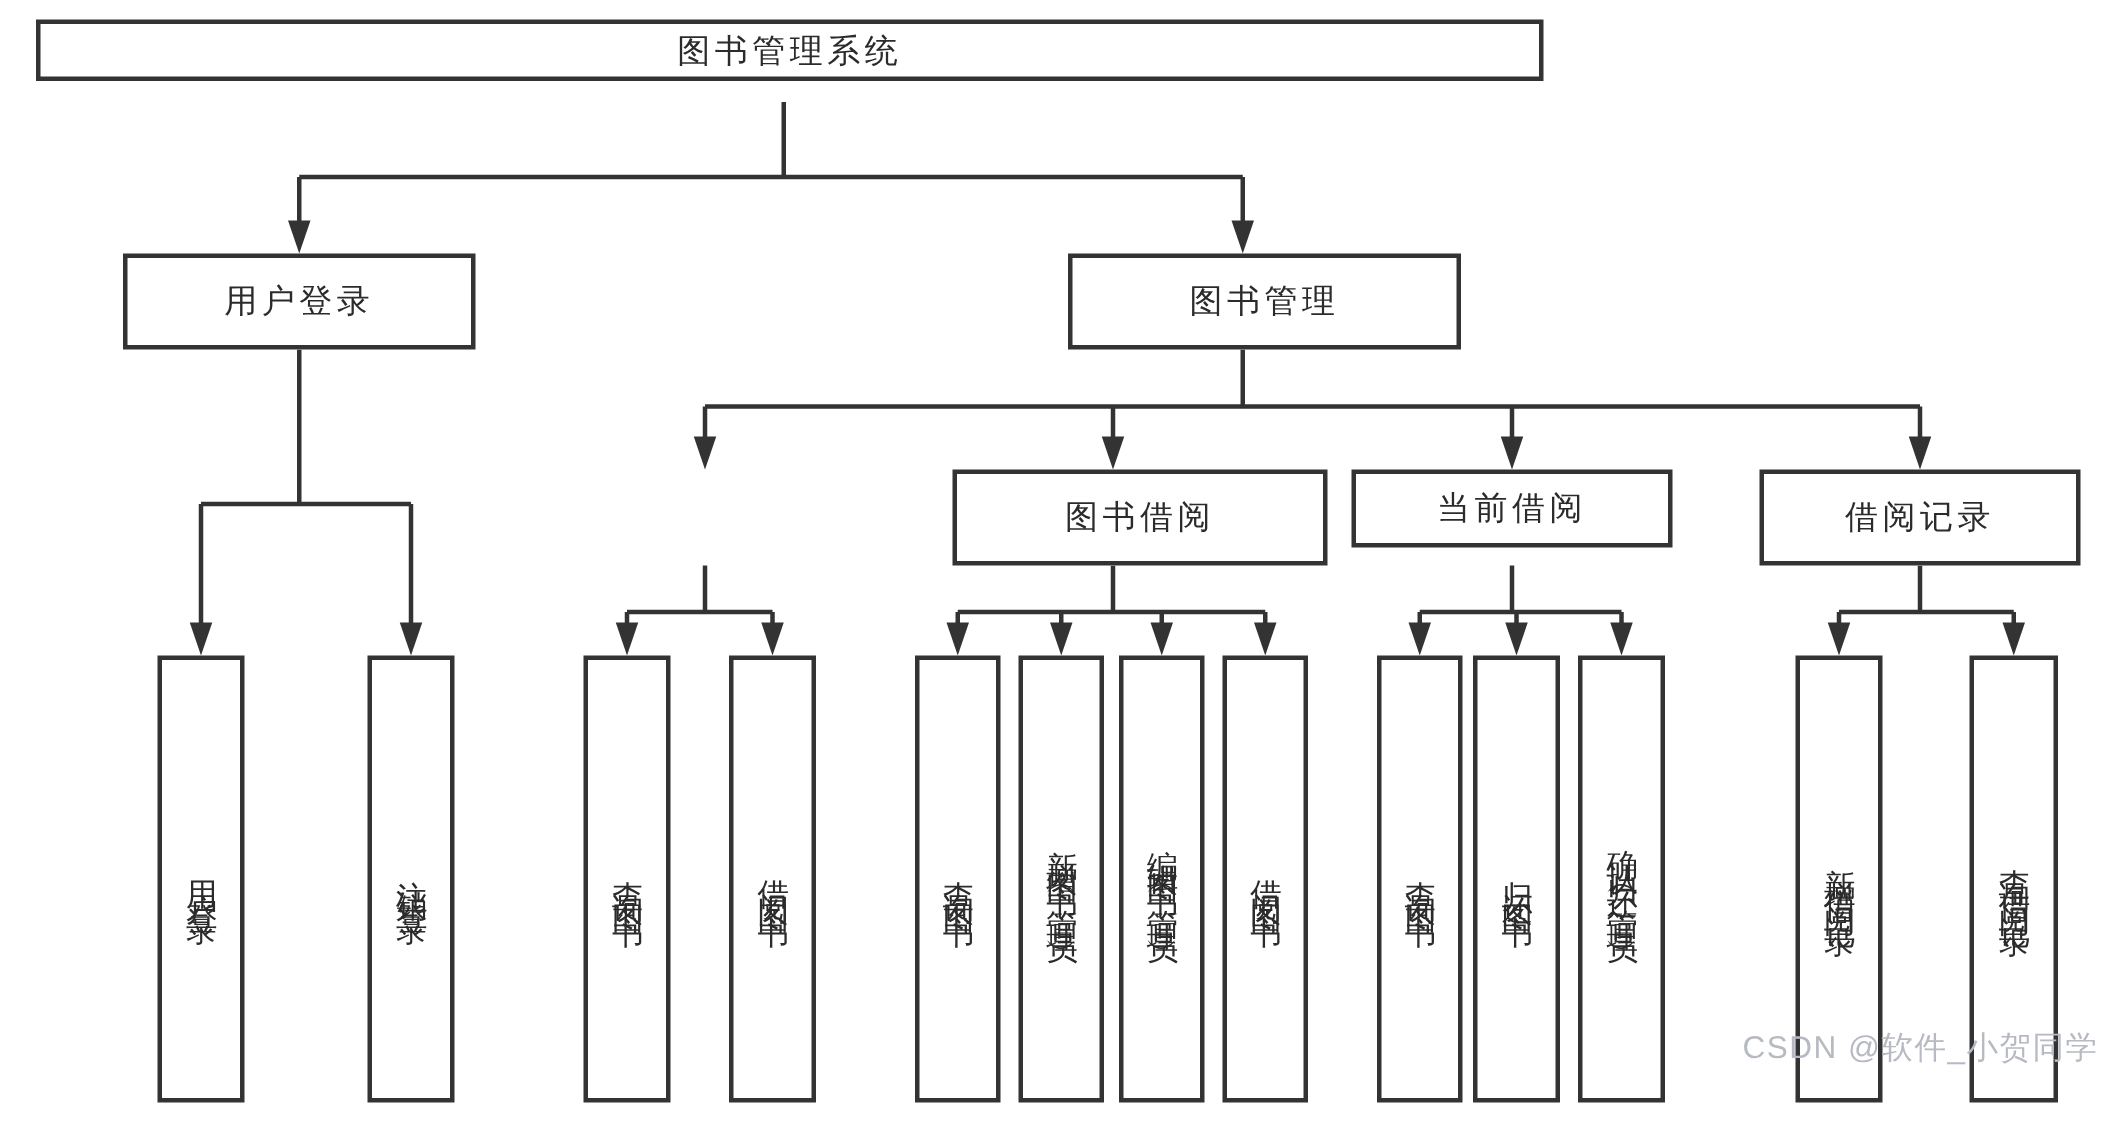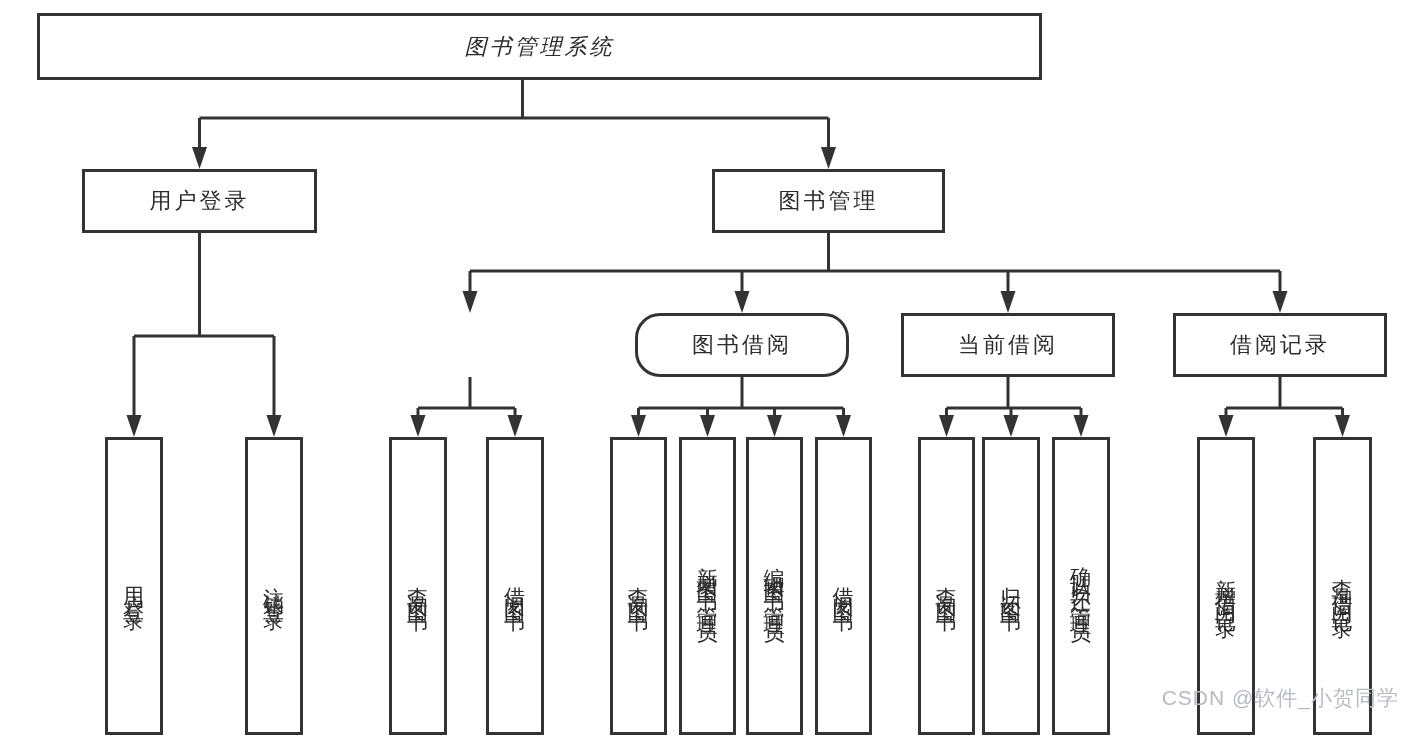--- a/index.html
+++ b/index.html
@@ -132,35 +132,35 @@
       <path class="a" d="M767 415 L782 415 L774.5 437 Z"></path>
       <path class="a" d="M836 415 L851 415 L843.5 437 Z"></path>
       <path class="a" d="M939 415 L954 415 L946.5 437 Z"></path>
       <path class="a" d="M1003.5 415 L1018.5 415 L1011 437 Z"></path>
       <path class="a" d="M1073.5 415 L1088.5 415 L1081 437 Z"></path>
       <path class="a" d="M1218.5 415 L1233.5 415 L1226 437 Z"></path>
       <path class="a" d="M1335 415 L1350 415 L1342.5 437 Z"></path>
     </g>
   </svg>
 
-  <div class="box" style="left:37px;top:13px;width:1005px;height:67px;font-style:italic;">
+  <div class="box" style="left:24px;top:13px;width:1005px;height:41px;">
     <span class="h-label">图书管理系统</span>
   </div>
 
   <div class="box" style="left:82px;top:169px;width:235px;height:64px;">
     <span class="h-label">用户登录</span>
   </div>
-  <div class="box" style="left:712px;top:169px;width:233px;height:64px;">
+  <div class="box" style="left:712px;top:169px;width:262px;height:64px;">
     <span class="h-label">图书管理</span>
   </div>
 
-  <div class="box" style="left:635px;top:313px;width:214px;height:64px;border-radius:25px;">
+  <div class="box" style="left:635px;top:313px;width:250px;height:64px;">
     <span class="h-label">图书借阅</span>
   </div>
-  <div class="box" style="left:901px;top:313px;width:214px;height:64px;">
+  <div class="box" style="left:901px;top:313px;width:214px;height:52px;">
     <span class="h-label">当前借阅</span>
   </div>
   <div class="box" style="left:1173px;top:313px;width:214px;height:64px;">
     <span class="h-label">借阅记录</span>
   </div>
 
   <div class="box" style="left:105px;top:437px;width:58px;height:298px;">
     <span class="v-label">用户登录</span>
   </div>
   <div class="box" style="left:245px;top:437px;width:58px;height:298px;">

